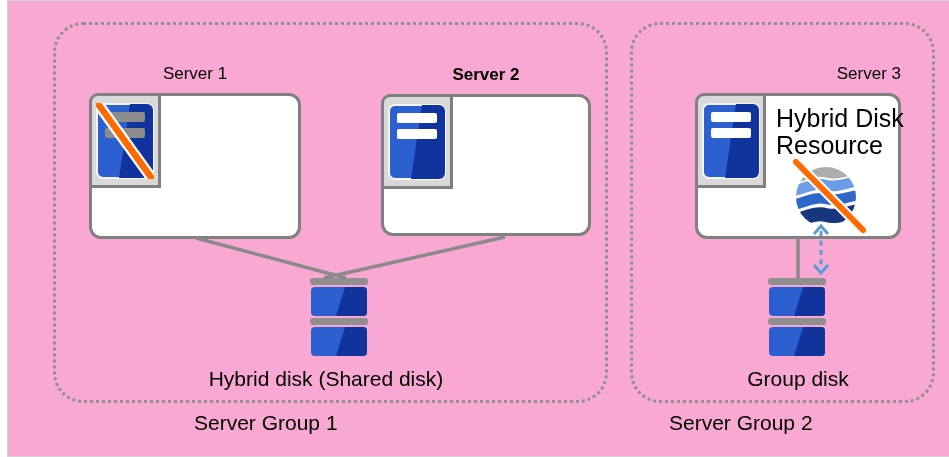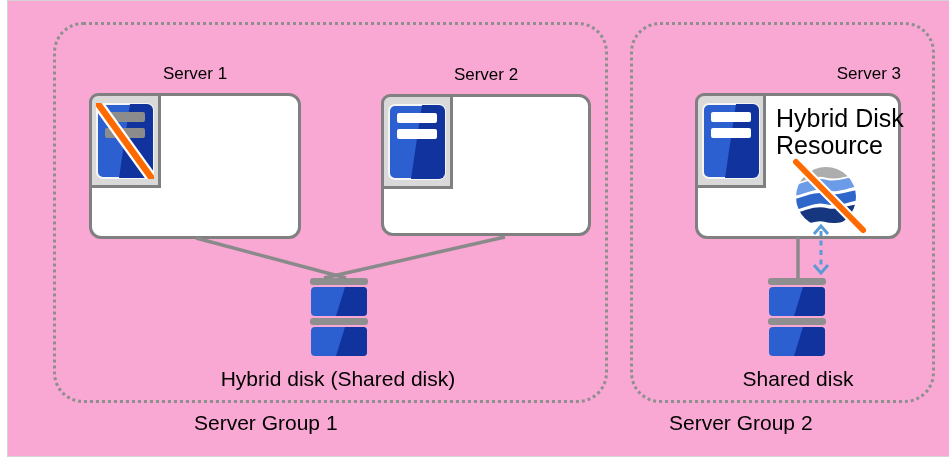--- a/index.html
+++ b/index.html
@@ -88,34 +88,34 @@
   <div class="abs group-frame" style="left:45px;top:21px;width:555px;height:381px;"></div>
 
   <div class="abs server-label" style="left:81px;top:62px;width:212px;">Server 1</div>
   <div class="abs server-box" style="left:81px;top:92px;width:212px;height:146px;"></div>
   <div class="abs icon-frame" style="left:81px;top:92px;width:72px;height:95px;">
     <svg width="58" height="76">
       <use href="#icon-server-failed"></use>
     </svg>
   </div>
 
-  <div class="abs server-label" style="left:373px;top:63px;width:210px;">Server 2</div>
+  <div class="abs server-label" style="left:373px;top:63px;width:210px;font-weight:bold;">Server 2</div>
   <div class="abs server-box" style="left:373px;top:93px;width:210px;height:142px;"></div>
   <div class="abs icon-frame" style="left:373px;top:93px;width:72px;height:95px;">
     <svg width="58" height="76">
       <use href="#icon-server"></use>
     </svg>
   </div>
 
   <div class="abs" style="left:301px;top:275px;">
     <svg width="60" height="82">
       <use href="#icon-disk"></use>
     </svg>
   </div>
-  <div class="abs disk-label" style="left:180px;top:365px;width:300px;">Hybrid disk (Shared disk)</div>
+  <div class="abs disk-label" style="left:168px;top:365px;width:300px;">Hybrid disk (Shared disk)</div>
 
   <div class="abs caption" style="left:186px;top:409px;width:300px;">Server Group 1</div>
 
   <div class="abs group-frame" style="left:622px;top:21px;width:305px;height:381px;"></div>
 
   <div class="abs server-label" style="left:687px;top:62px;width:206px;text-align:right;">Server 3</div>
   <div class="abs server-box" style="left:687px;top:92px;width:206px;height:146px;"></div>
   <div class="abs icon-frame" style="left:687px;top:92px;width:71px;height:95px;">
     <svg width="58" height="76">
       <use href="#icon-server"></use>
@@ -128,21 +128,21 @@
     <svg width="66" height="66" style="overflow:visible">
       <use href="#icon-globe-failed"></use>
     </svg>
   </div>
 
   <div class="abs" style="left:759px;top:275px;">
     <svg width="60" height="82">
       <use href="#icon-disk"></use>
     </svg>
   </div>
-  <div class="abs disk-label" style="left:640px;top:365px;width:300px;">Shared disk</div>
+  <div class="abs disk-label" style="left:640px;top:365px;width:300px;">Group disk</div>
 
   <div class="abs caption" style="left:661px;top:409px;width:300px;">Server Group 2</div>
 
   <svg class="abs overlay" style="left:0;top:0;" width="949" height="457">
 
     <g>
       <line x1="188" y1="237" x2="338" y2="277" stroke="#8A8A8A" stroke-width="3.5"></line>
     </g>
     <g>
       <line x1="497" y1="236" x2="316" y2="277" stroke="#8A8A8A" stroke-width="3.5"></line>

